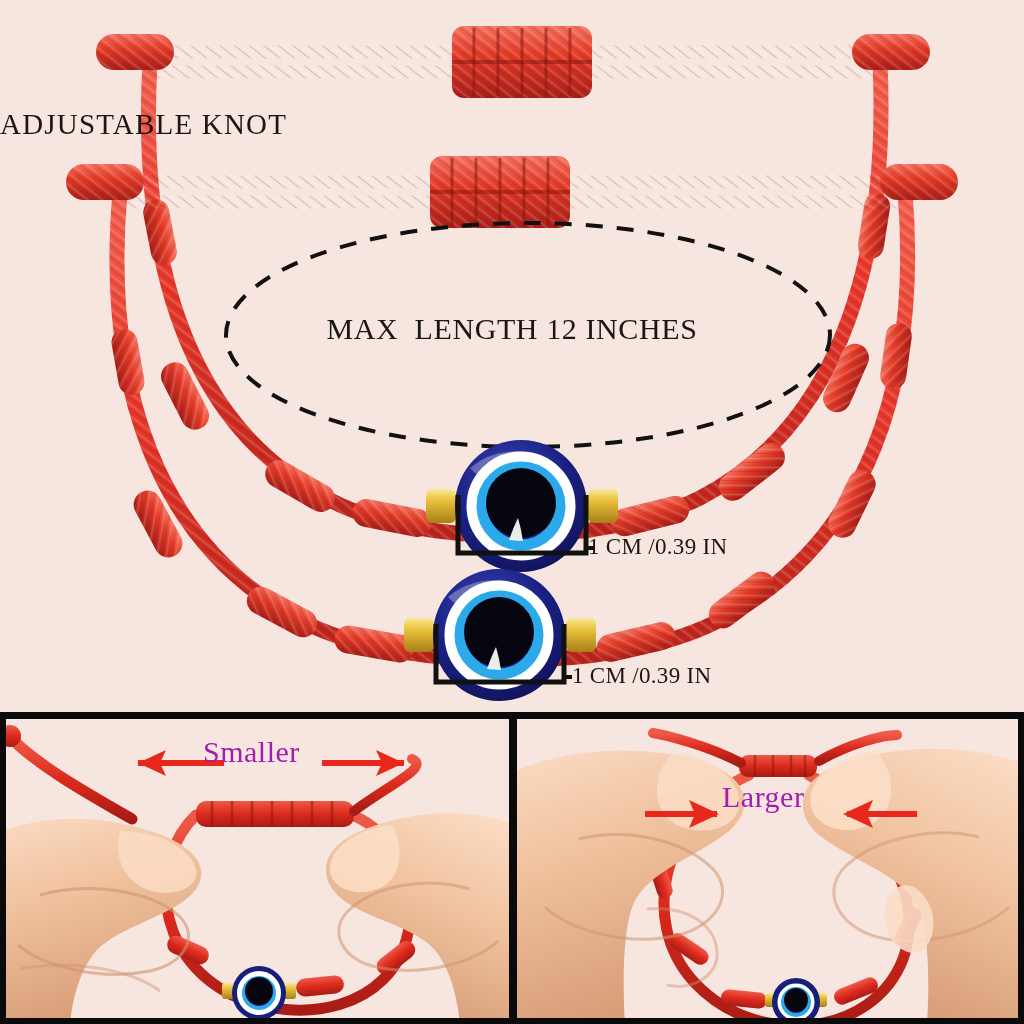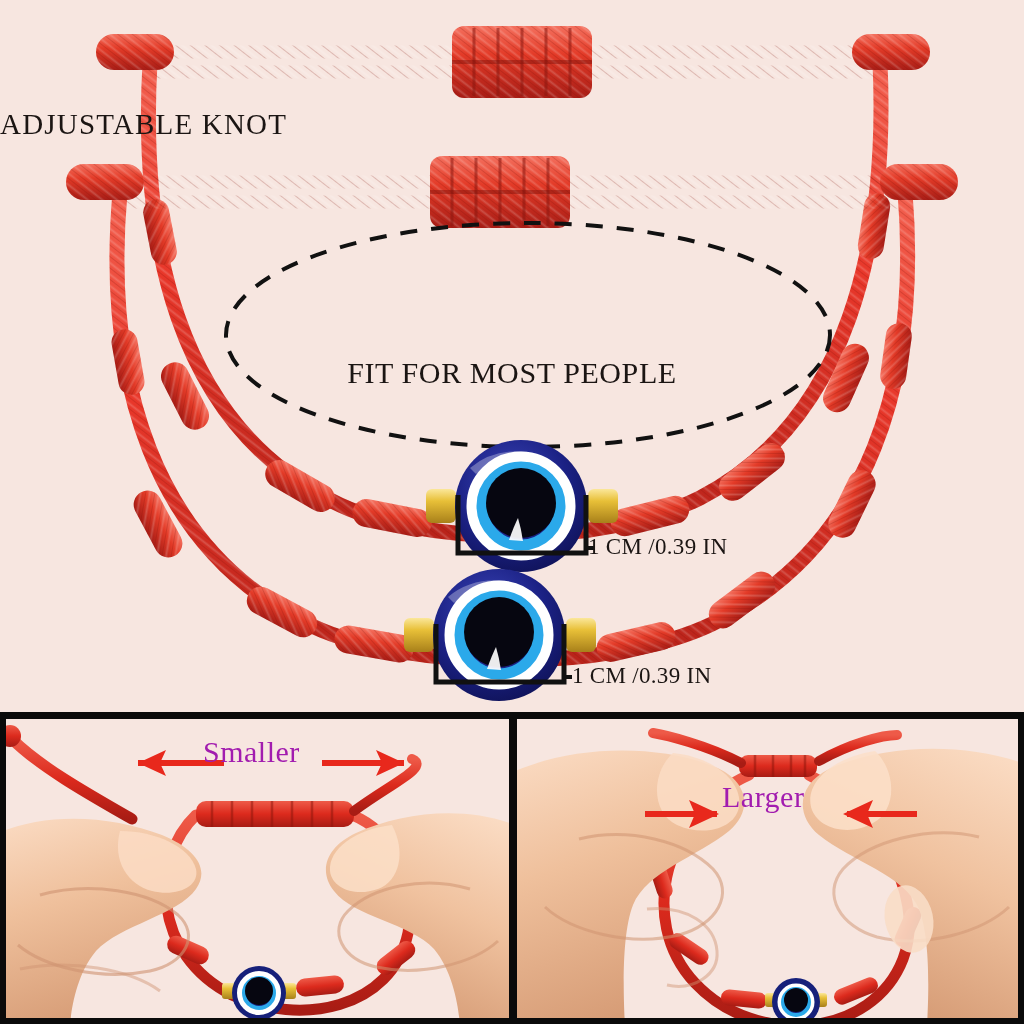--- a/index.html
+++ b/index.html
@@ -256,22 +256,22 @@
         <path d="M448 597 q24 -20 58 -16 q-30 6 -52 22 z" fill="#ffffff" opacity=".30"></path>
       </g>
       <g stroke="#111111" stroke-width="5" fill="none">
         <path d="M436 624 V682 H564 V624"></path>
       </g>
       <path d="M564 677 H572" stroke="#111111" stroke-width="4"></path>
     </svg>
 
     <div class="label" id="adjustable-knot-label">ADJUSTABLE KNOT</div>
 
-
-    <div class="label" id="max-len-2">FIT FOR MOST PEOPLE</div>
+    <div class="label" id="max-len-1">MAX  LENGTH 12 INCHES</div>
+
 
     <div class="label cm-label" id="cm-label-1">1 CM /0.39 IN</div>
 
     <div class="label cm-label" id="cm-label-2">1 CM /0.39 IN</div>
   </div>
 
   <div id="divider-h"></div>
   <div id="divider-v"></div>
 
   <div class="bottom-panel" id="panel-smaller">

